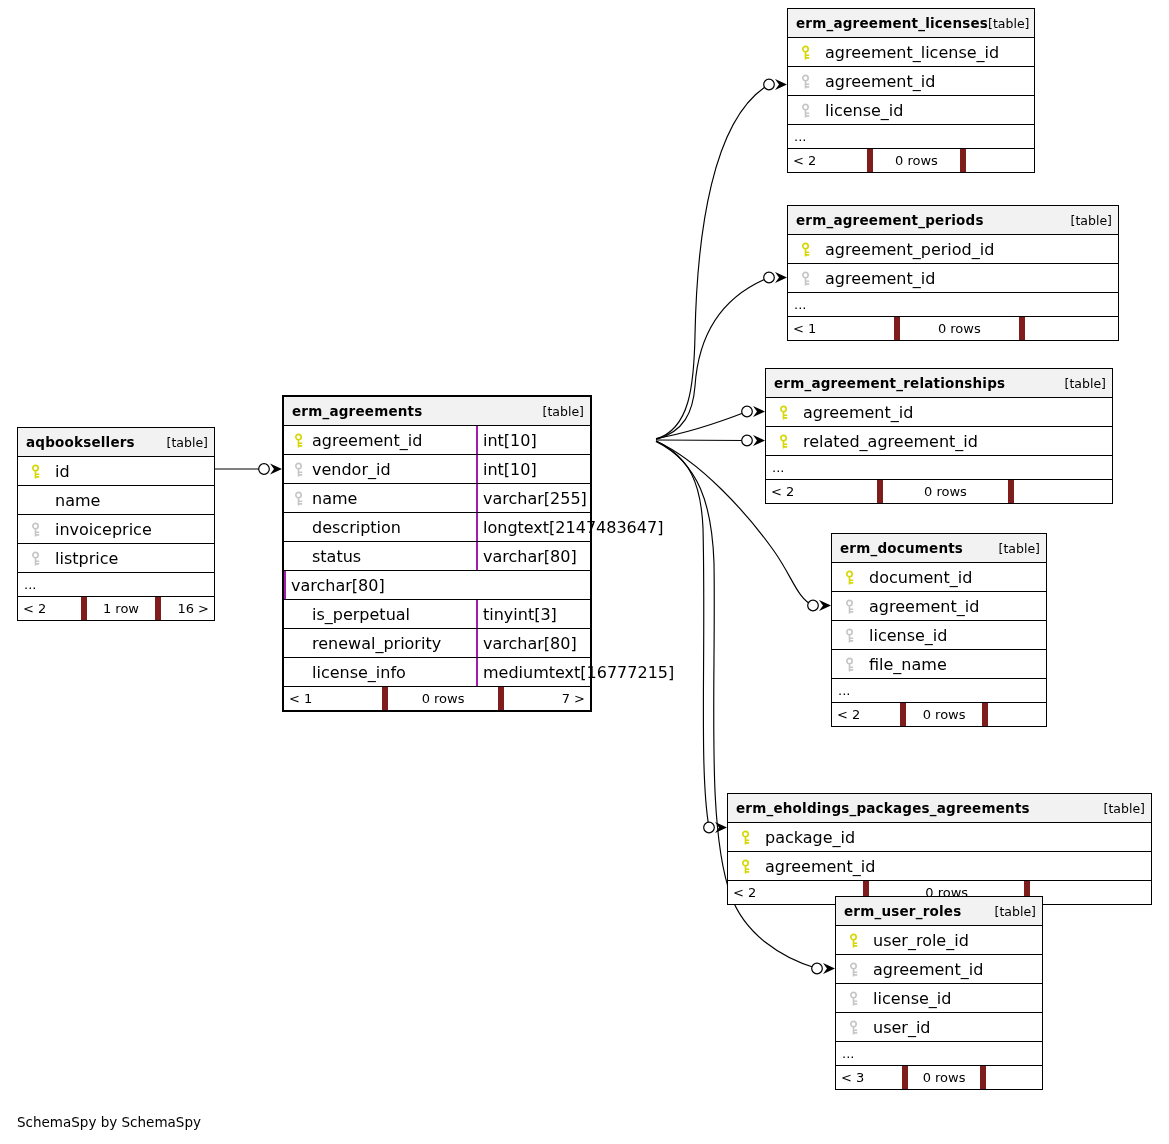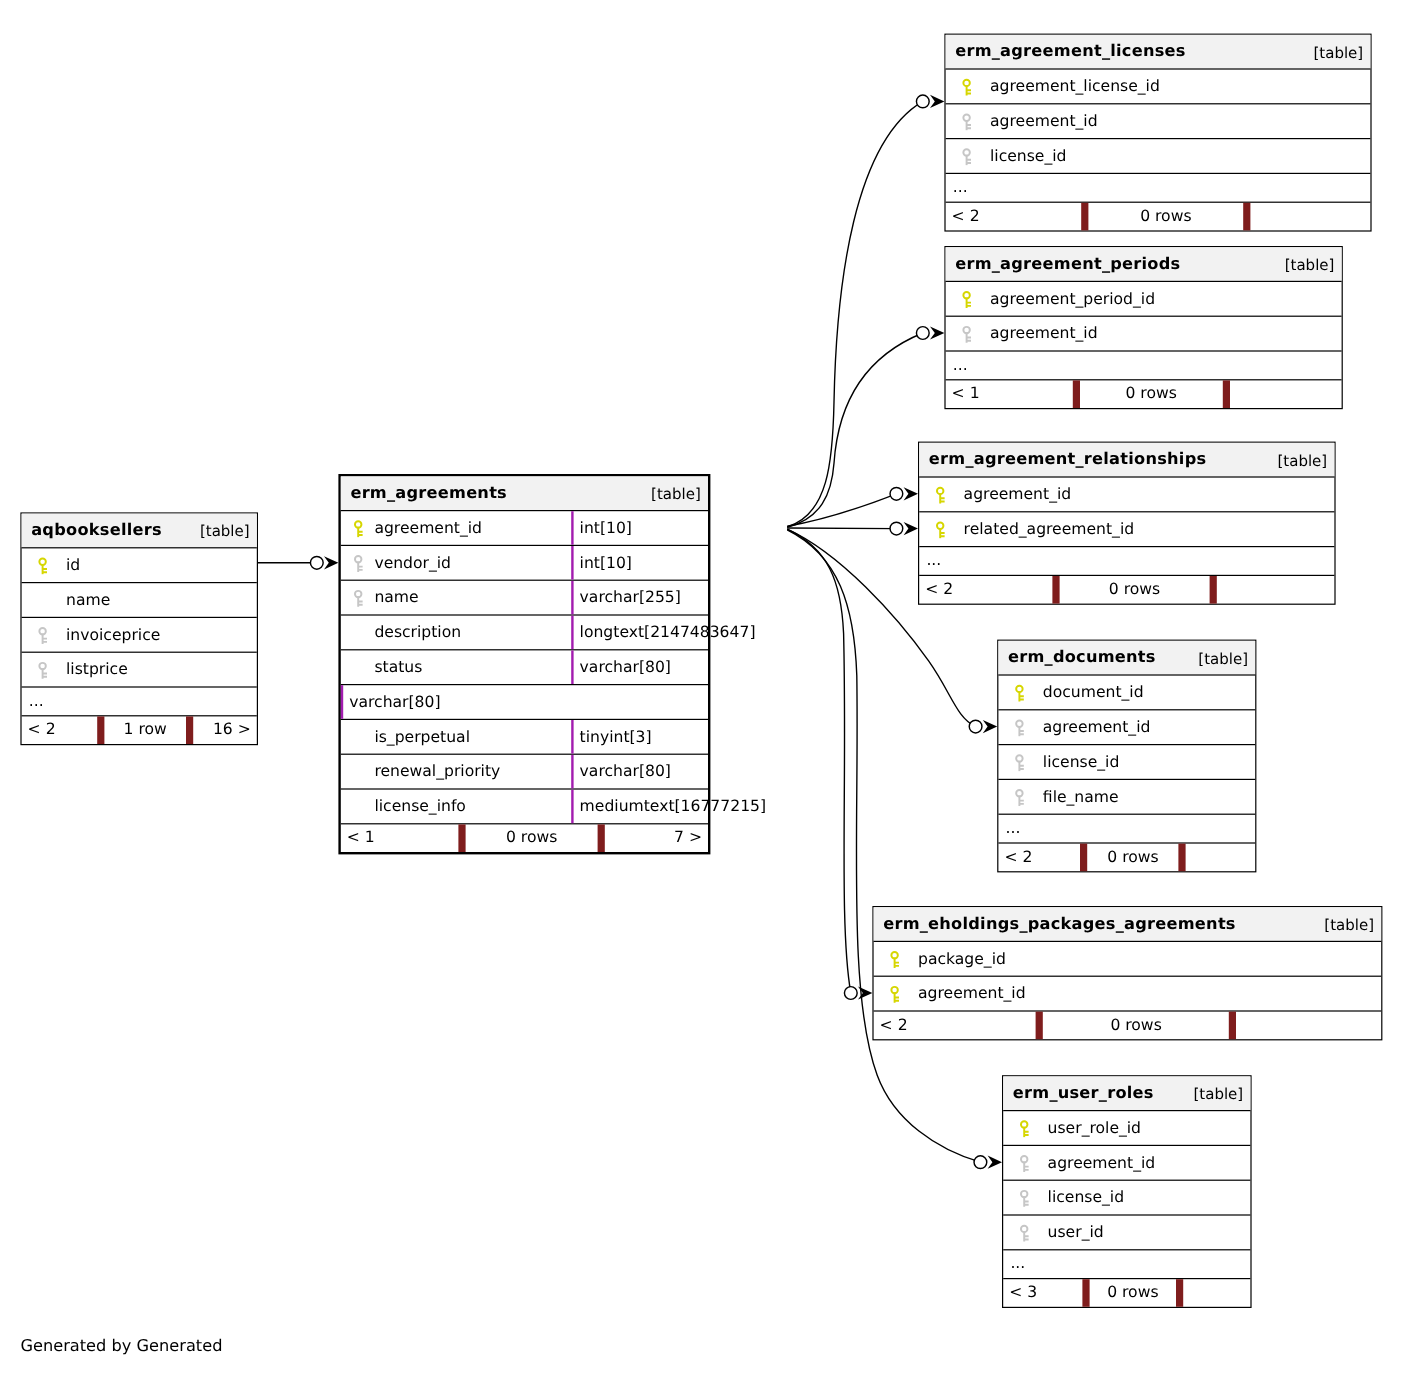--- a/index.html
+++ b/index.html
@@ -14,21 +14,21 @@
   .edges polygon{fill:#000;stroke:none}
 
   .tbl{position:absolute;z-index:2;background:#fff;border:1px solid #000;box-sizing:border-box}
   .tbl.main{border-width:2px}
 
   .thead{height:28px;display:flex;align-items:center;justify-content:space-between;
          background:#f2f2f2;padding:0 6px 0 8px;box-sizing:border-box}
   .tname{font-weight:bold;font-size:13.5px;letter-spacing:.2px;cursor:pointer}
   .ttag{font-size:12.5px}
 
-  .trow{height:29px;border-top:1px solid #000;display:flex;align-items:center;font-size:13px;box-sizing:border-box}
+  .trow{height:29px;border-top:1px solid #000;display:flex;align-items:center;font-size:16px;box-sizing:border-box}
   .icell{width:9px;margin-left:13px;flex:none;display:flex;align-items:center}
   .cname{margin-left:15px;white-space:nowrap}
   .main .icell{margin-left:10px}
   .main .cname{margin-left:9px}
 
   .namecell{width:192px;flex:none;display:flex;align-items:center;height:100%}
   .typecell{border-left:2px solid #a21caf;flex:1;height:100%;display:flex;align-items:center;
             padding-left:5px;white-space:nowrap;box-sizing:border-box}
 
   .ki{width:9px;height:15px;fill:none;stroke-width:1.8;stroke-linecap:square}
@@ -224,21 +224,21 @@
       </span>
     <span class="typecell">mediumtext[16777215]</span>
   </div>
   <div class="tfoot">
     <span class="fc">&lt; 1</span>
     <span class="fc c">0 rows</span>
     <span class="fc r">7 &gt;</span>
   </div>
 </div>
 
-<div class="tbl" style="left:787px;top:28px;width:356px">
+<div class="tbl" style="left:787px;top:8px;width:248px">
   <div class="thead">
     <span class="tname">erm_agreement_licenses</span>
     <span class="ttag">[table]</span>
   </div>
   <div class="trow">
     <span class="icell">
         <svg class="ki pk" viewBox="0 0 10 16">
           <circle cx="5" cy="4.2" r="3"></circle>
           <path d="M5 7.2V15M5 11h3.2M5 14h3.2"></path>
         </svg>
@@ -375,21 +375,21 @@
     <span class="cname">file_name</span>
   </div>
   <div class="ellip">...</div>
   <div class="tfoot">
     <span class="fc">&lt; 2</span>
     <span class="fc c">0 rows</span>
     <span class="fc r"></span>
   </div>
 </div>
 
-<div class="tbl" style="left:727px;top:755px;width:425px">
+<div class="tbl" style="left:727px;top:793px;width:425px">
   <div class="thead">
     <span class="tname">erm_eholdings_packages_agreements</span>
     <span class="ttag">[table]</span>
   </div>
   <div class="trow">
     <span class="icell">
         <svg class="ki pk" viewBox="0 0 10 16">
           <circle cx="5" cy="4.2" r="3"></circle>
           <path d="M5 7.2V15M5 11h3.2M5 14h3.2"></path>
         </svg>
@@ -454,13 +454,13 @@
     <span class="cname">user_id</span>
   </div>
   <div class="ellip">...</div>
   <div class="tfoot">
     <span class="fc">&lt; 3</span>
     <span class="fc c">0 rows</span>
     <span class="fc r"></span>
   </div>
 </div>
 
-<div class="gen-note">Generated by Generated</div>
+<div class="gen-note">SchemaSpy by SchemaSpy</div>
 
 </body></html>

